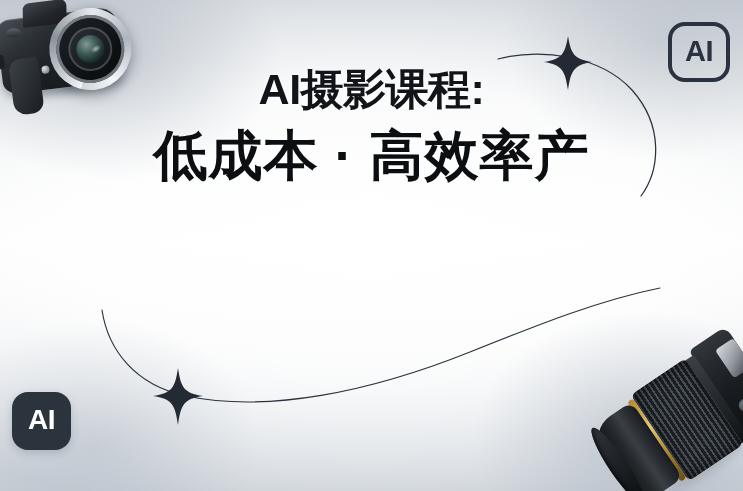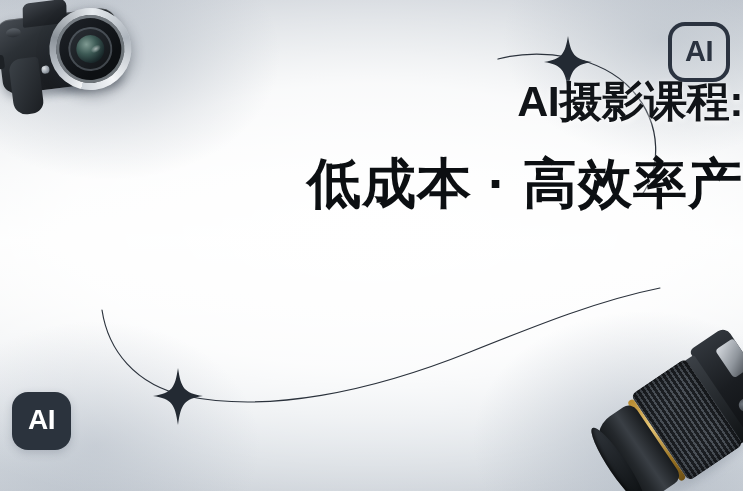--- a/index.html
+++ b/index.html
@@ -53,35 +53,35 @@
   .deco {
     position: absolute;
     left: 0; top: 0;
     width: 743px; height: 491px;
   }
 
   
   .text-stack {
     position: absolute;
     left: 0;
-    top: 80px;
+    top: 68px;
     width: 743px;
-    text-align: right;
+    text-align: center;
   }
   .eyebrow {
     font-size: 43px;
     line-height: 1.02;
     font-weight: 700;
     color: #111418;
     letter-spacing: -0.5px;
     text-shadow: 0 2px 6px rgba(255,255,255,0.85), 0 0 1px rgba(255,255,255,0.9);
     white-space: nowrap;
   }
   .headline {
-    margin-top: 28px;
+    margin-top: 12px;
     font-size: 54px;
     line-height: 1.18;
     font-weight: 900;
     color: #0c0f12;
     letter-spacing: -1px;
     text-shadow: 0 2px 7px rgba(255,255,255,0.8);
   }
   .hl-line {
     white-space: nowrap;
     display: block;

